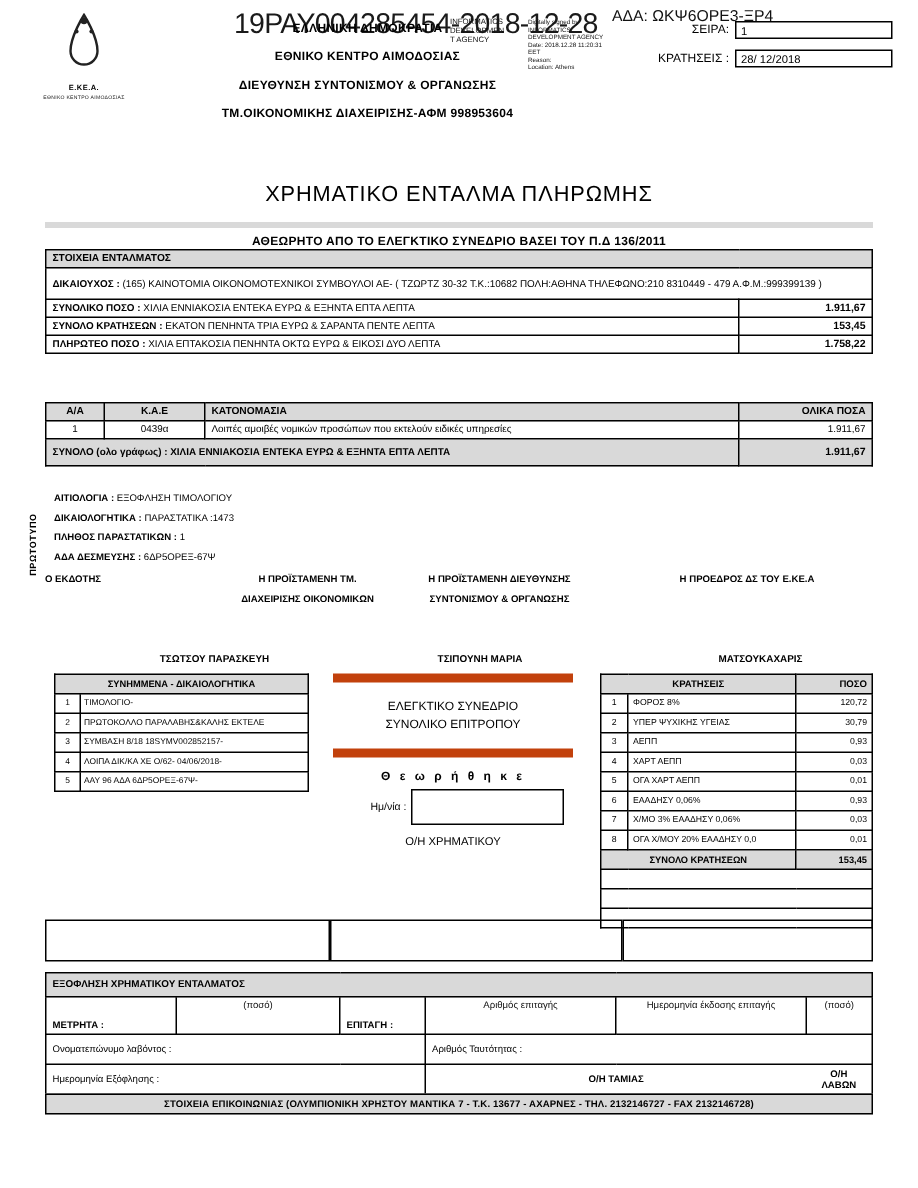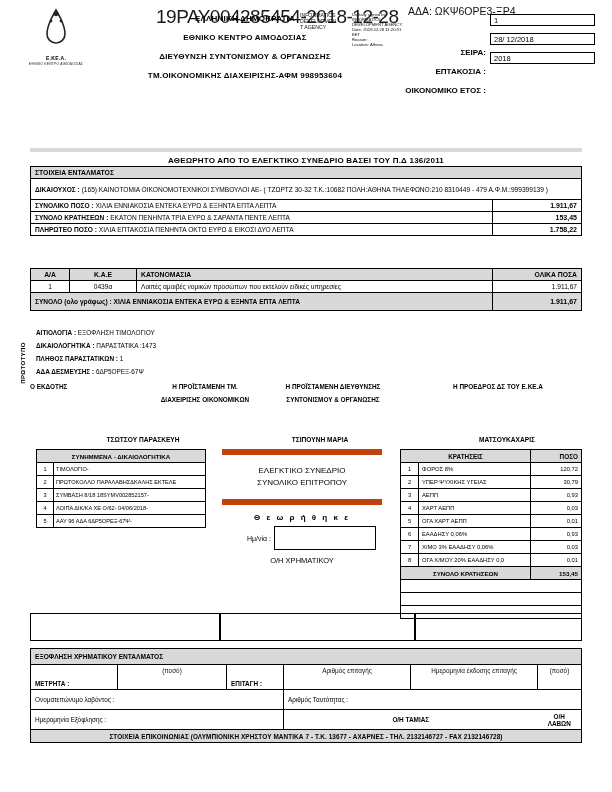--- a/index.html
+++ b/index.html
@@ -38,21 +38,21 @@
   .logo .lt1 { font-size:5px; font-weight:bold; letter-spacing:.3px; margin-top:1px; }
   .logo .lt2 { font-size:3.4px; letter-spacing:.2px; margin-top:1px; color:#222;}
 
   
   .hleft { position:absolute; left:105px; top:14px; width:280px; }
   .hleft div { font-size:8px; font-weight:bold; letter-spacing:.2px; height:19px; line-height:10px;text-align:center;}
 
   
   .hright { position:absolute; left:380px; top:14px; width:215px; }
   .hrow { height:19px; display:flex; align-items:flex-start; justify-content:flex-end; }
-  .hlab { font-size:8px; font-weight:bold; padding-right:4px; white-space:nowrap; line-height:11px;margin-top:33px;}
+  .hlab { font-size:8px; font-weight:normal; padding-right:4px; white-space:nowrap; line-height:11px;}
   .hbox {
     width:105px; height:12px; border:1px solid #000;
     font-size:7.5px; padding:0 3px; line-height:12px; box-sizing:border-box;
   }
 
   
   .title {
     position:absolute; left:0; top:122px; width:612px; text-align:center;
     font-size:14.5px; letter-spacing:.6px;
   }
@@ -190,29 +190,26 @@
     <div>ΔΙΕΥΘΥΝΣΗ ΣΥΝΤΟΝΙΣΜΟΥ &amp; ΟΡΓΑΝΩΣΗΣ</div>
     <div>ΤΜ.ΟΙΚΟΝΟΜΙΚΗΣ ΔΙΑΧΕΙΡΙΣΗΣ-ΑΦΜ 998953604</div>
   </div>
 
   <div class="hright">
     <div class="hrow">
       <span class="hlab">ΣΕΙΡΑ:</span>
       <span class="hbox">1</span>
     </div>
     <div class="hrow">
-      <span class="hlab">ΕΠΤΑΚΟΣΙΑ :</span>
+      <span class="hlab">ΚΡΑΤΗΣΕΙΣ :</span>
       <span class="hbox">28/ 12/2018</span>
     </div>
-    <div class="hrow">
-      <span class="hlab">ΟΙΚΟΝΟΜΙΚΟ ΕΤΟΣ :</span>
-      <span class="hbox">2018</span>
-    </div>
-  </div>
-
+  </div>
+
+  <div class="title">ΧΡΗΜΑΤΙΚΟ ΕΝΤΑΛΜΑ ΠΛΗΡΩΜΗΣ</div>
   <div class="greybar"></div>
   <div class="subtitle">ΑΘΕΩΡΗΤΟ ΑΠΟ ΤΟ ΕΛΕΓΚΤΙΚΟ ΣΥΝΕΔΡΙΟ ΒΑΣΕΙ ΤΟΥ Π.Δ 136/2011</div>
 
   <table class="tbl-main">
     <tbody>
         <tr class="hdr-grey">
       <td colspan="2" style="font-size:6.8px;">ΣΤΟΙΧΕΙΑ ΕΝΤΑΛΜΑΤΟΣ</td>
     </tr>
     <tr>
       <td colspan="2" style="height:16px;">

